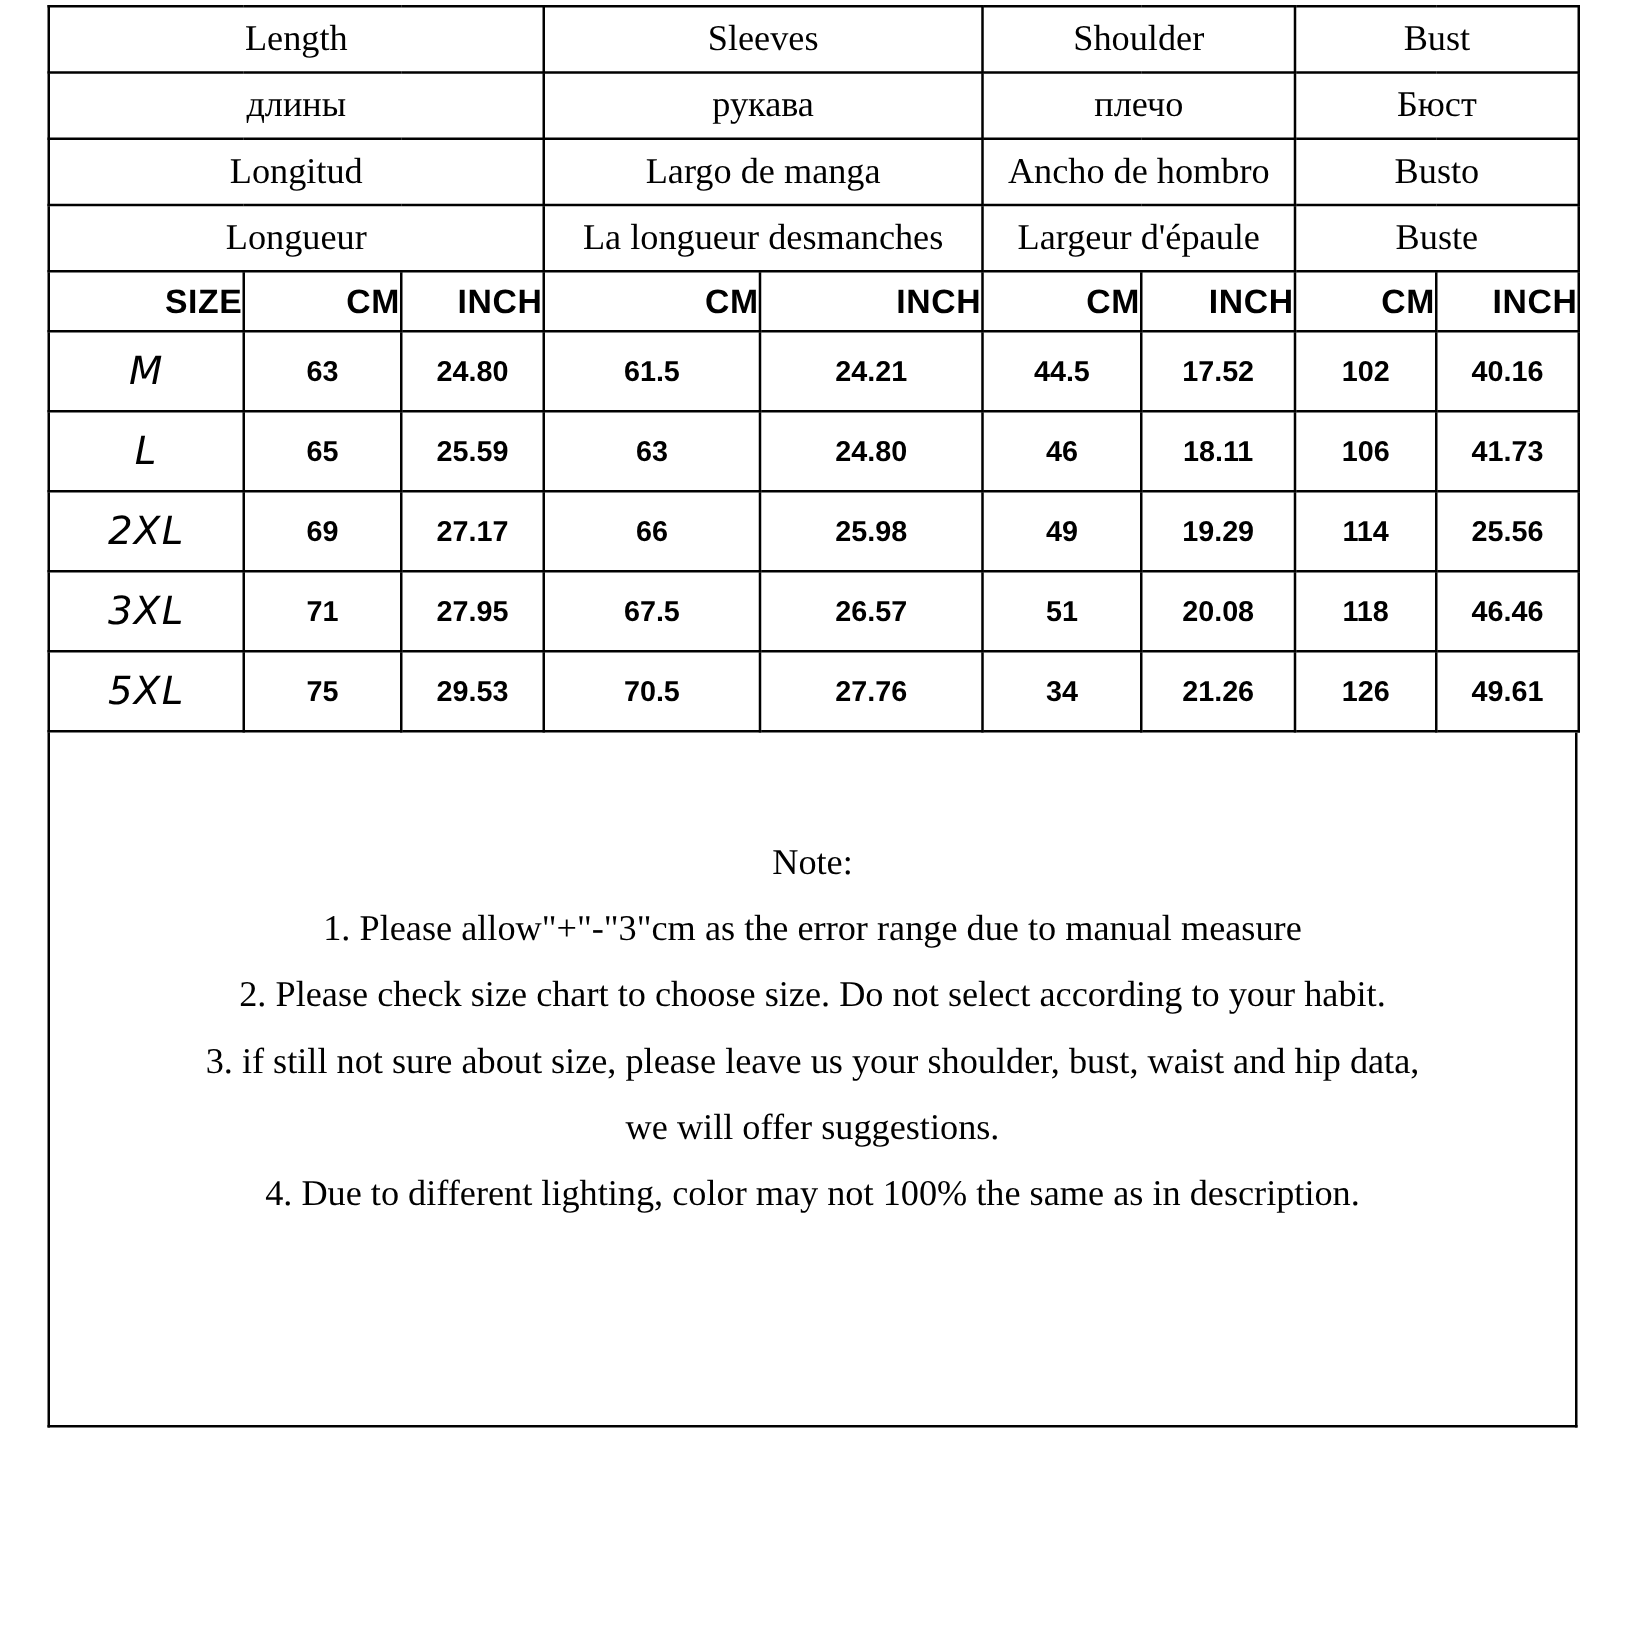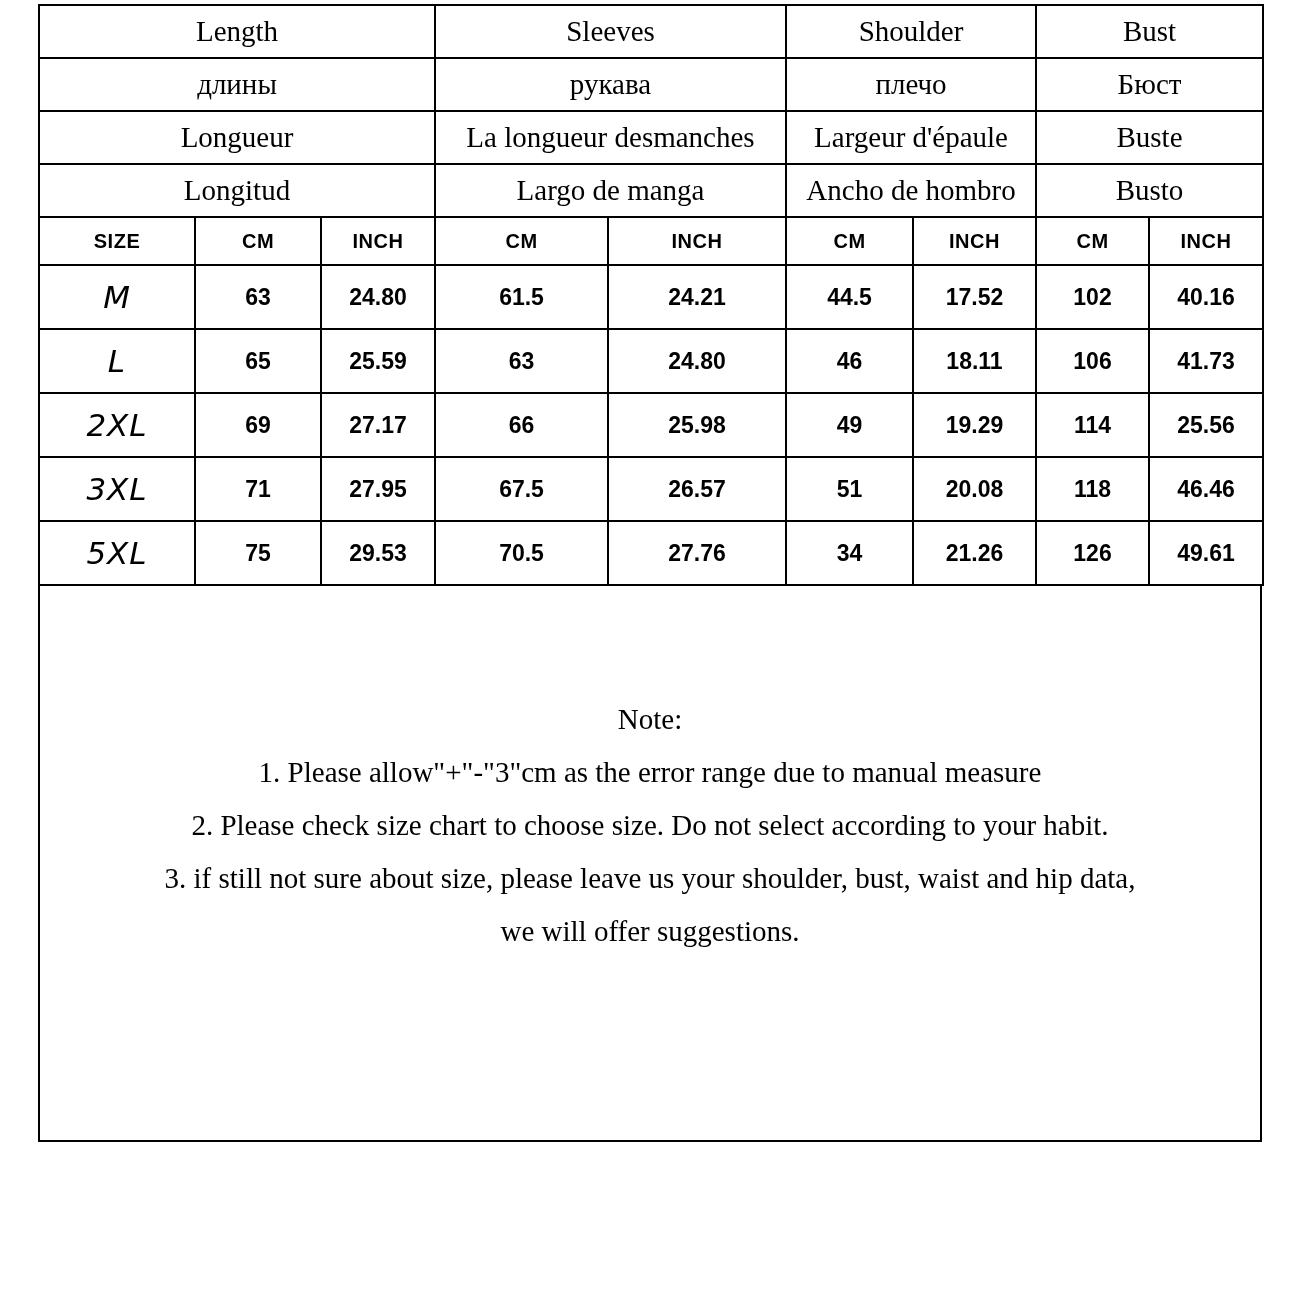--- a/index.html
+++ b/index.html
@@ -33,22 +33,23 @@
   tr.lang-row td {
     height: 53px;
     font-family: "Liberation Serif", "DejaVu Serif", serif;
     font-size: 29px;
     margin-left: 37px;
   }
   tr.col-head td {
     height: 48px;
     font-family: "Liberation Sans", "DejaVu Sans", sans-serif;
     font-weight: 700;
-    font-size: 20px;
+    font-size: 27px;
     letter-spacing: 0.5px;
+    text-align: right;
   }
   tbody tr td {
     height: 64px;
     font-family: "Liberation Sans", "DejaVu Sans", sans-serif;
     font-weight: 700;
     font-size: 23px;
   }
   tbody td.size-cell {
     font-family: "DejaVu Sans", sans-serif;
     font-style: italic;
@@ -57,21 +58,21 @@
     letter-spacing: 1px;
   }
   .notes-box {
     width: 1224px;
     height: 556px;
     border: 2px solid #000;
     border-top: none;
     text-align: center;
     font-family: "Liberation Serif", "DejaVu Serif", serif;
     font-size: 29px;
-    padding-top: 107px;
+    padding-top: 78px;
   }
   .note-line {
     line-height: 53px;
     white-space: nowrap;
   }
 </style>
 </head>
 <body>
 
 <div class="sheet">
@@ -95,30 +96,30 @@
         <td colspan="2">Shoulder</td>
         <td colspan="2">Bust</td>
       </tr>
       <tr class="lang-row">
         <td colspan="3">длины</td>
         <td colspan="2">рукава</td>
         <td colspan="2">плечо</td>
         <td colspan="2">Бюст</td>
       </tr>
       <tr class="lang-row">
+        <td colspan="3">Longitud</td>
+        <td colspan="2">Largo de manga</td>
+        <td colspan="2">Ancho de hombro</td>
+        <td colspan="2">Busto</td>
+      </tr>
+      <tr class="lang-row">
         <td colspan="3">Longueur</td>
         <td colspan="2">La longueur desmanches</td>
         <td colspan="2">Largeur d'épaule</td>
         <td colspan="2">Buste</td>
-      </tr>
-      <tr class="lang-row">
-        <td colspan="3">Longitud</td>
-        <td colspan="2">Largo de manga</td>
-        <td colspan="2">Ancho de hombro</td>
-        <td colspan="2">Busto</td>
       </tr>
       <tr class="col-head">
         <td>SIZE</td>
         <td>CM</td>
         <td>INCH</td>
         <td>CM</td>
         <td>INCH</td>
         <td>CM</td>
         <td>INCH</td>
         <td>CM</td>
@@ -184,16 +185,17 @@
       </tbody>
   </table>
 
   <div class="notes-box">
     <div class="note-line">Note:</div>
     <div>
         <div class="note-line">1. Please allow"+"-"3"cm as the error range due to manual measure</div>
         <div class="note-line">2. Please check size chart to choose size. Do not select according to your habit.</div>
         <div class="note-line">3. if still not sure about size, please leave us your shoulder, bust, waist and hip data,</div>
         <div class="note-line">we will offer suggestions.</div>
+        <div class="note-line">4. Due to different lighting, color may not 100% the same as in description.</div>
       </div>
   </div>
 
 </div>
 
 </body></html>

